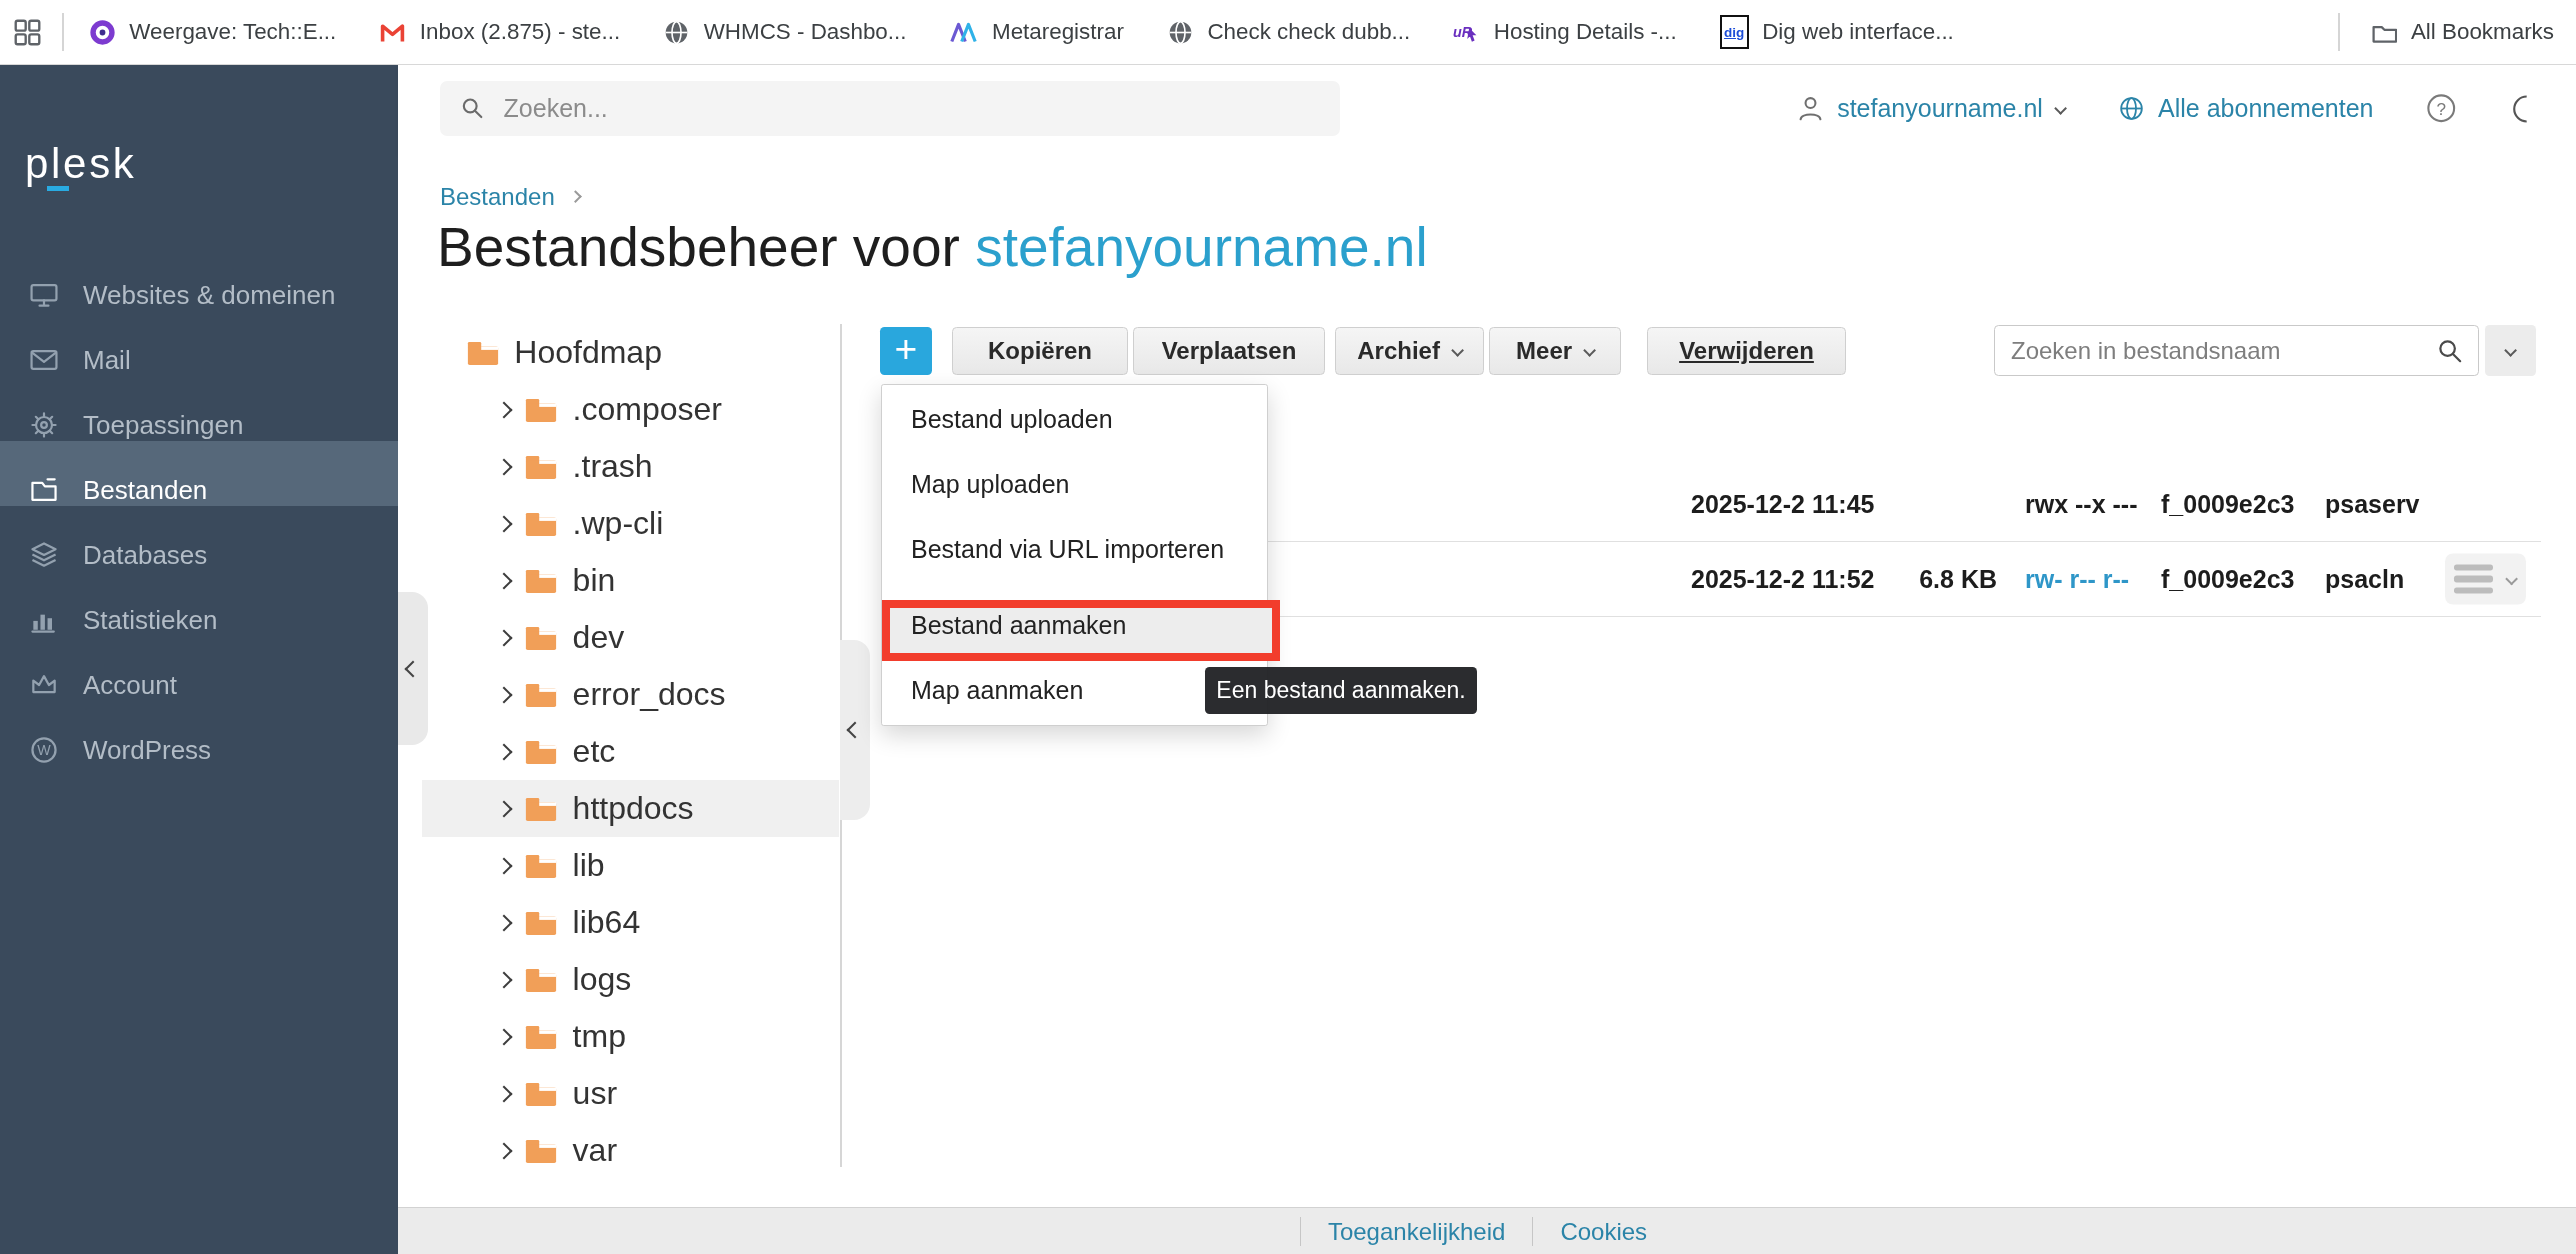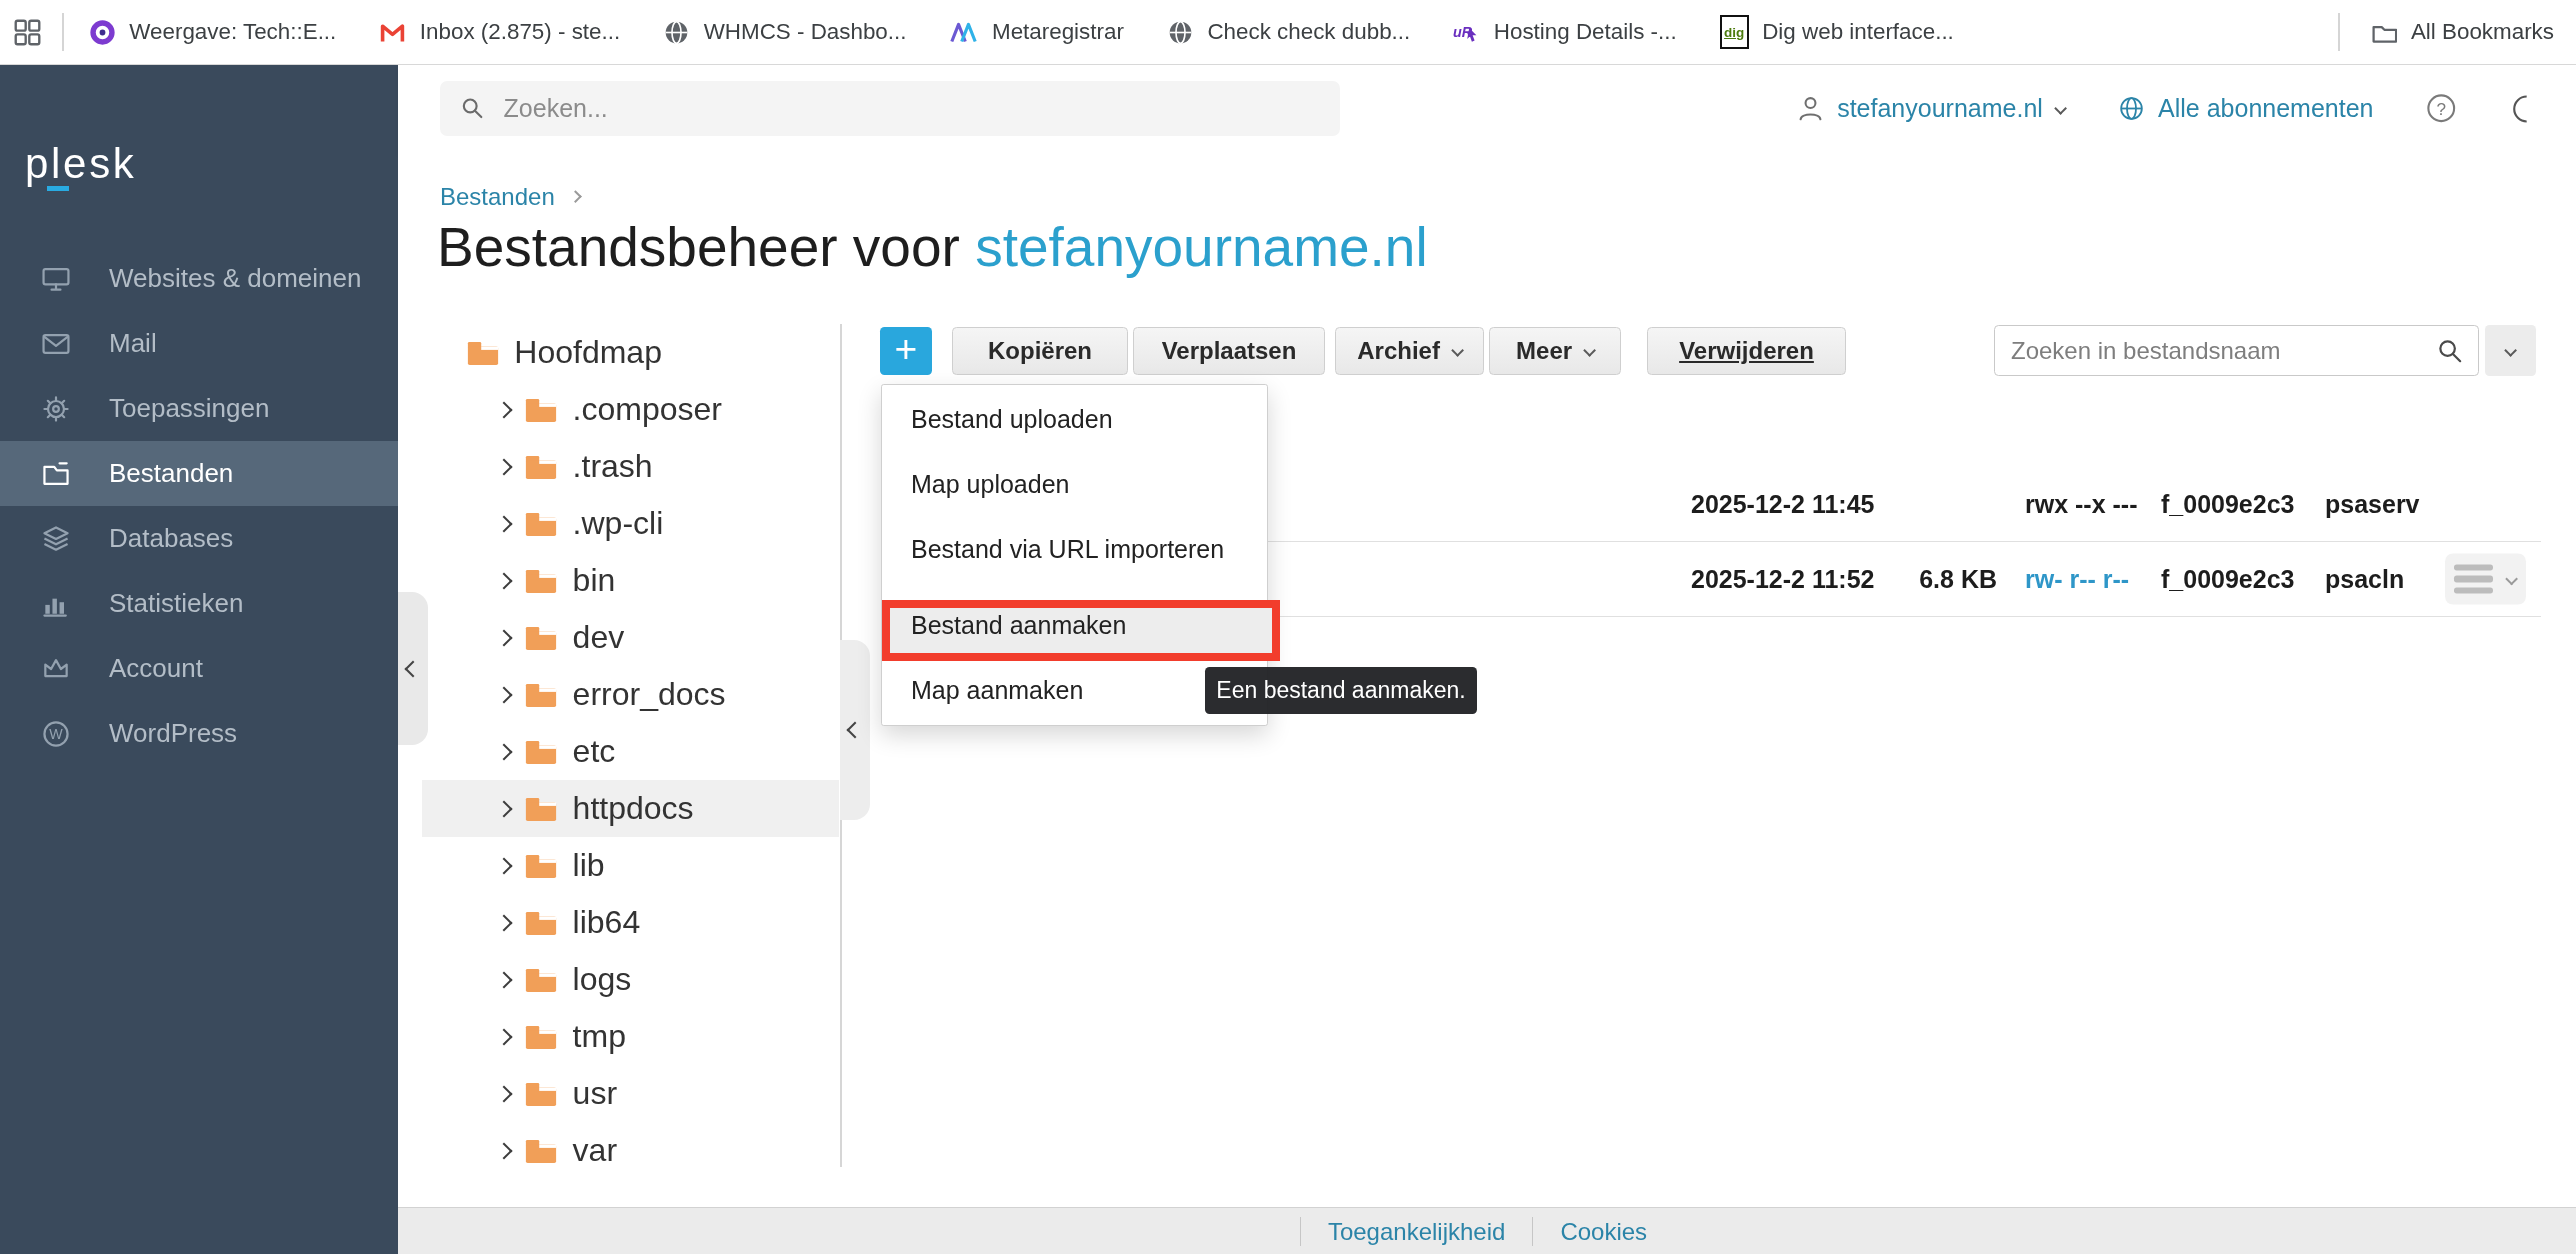--- a/index.html
+++ b/index.html
@@ -9,36 +9,36 @@
 
   
   .browser-bar{position:absolute;left:0;top:0;width:2576px;height:65px;background:#fff;
     border-bottom:0.9px solid #d8d8d8;display:flex;align-items:center;padding:0 13px;
     box-sizing:border-box;font-size:22.4px;color:#3c4043;}
   .bb-sep{width:1.8px;height:38px;background:#d5d5d5;margin:0 25px 0 20px;flex:none;}
   .bookmark{display:flex;align-items:center;gap:13.5px;margin-right:43px;white-space:nowrap;flex:none;cursor:pointer;}
   .bb-right{margin-left:auto;display:flex;align-items:center;flex:none;}
   .bb-right .bb-sep{margin:0 30.5px;}
   .dig-box{width:29px;height:34px;border:2.7px solid #111;background:#fff;display:flex;align-items:center;
-    justify-content:center;font-size:13.5px;font-weight:bold;color:#4d7c0f;text-decoration:underline;box-sizing:border-box;}
+    justify-content:center;font-size:13.5px;font-weight:bold;color:#1d4ed8;text-decoration:underline;box-sizing:border-box;}
 
   
   .chv{display:inline-block;width:10px;height:10px;border-right:2.7px solid #444;border-bottom:2.7px solid #444;flex:none;}
   .chv.right{transform:rotate(-45deg);}
   .chv.left{transform:rotate(135deg);}
   .chv.down{transform:rotate(45deg);}
   .chv.sm{width:7.2px;height:7.2px;border-width:2.2px;border-color:#5a5a5a;}
   .chv.grey{border-color:#9a9a9a;}
 
   
   .sidebar{position:absolute;left:0;top:65px;width:398px;height:1190px;background:#3a4a5c;}
   .logo{position:absolute;left:25px;top:75px;font-size:42px;color:#fff;letter-spacing:2.7px;}
   .logo-underline{position:absolute;left:47px;top:121px;width:22.4px;height:4.5px;background:#29abe2;}
   .nav{position:absolute;left:0;top:181px;width:398px;}
-  .nav-item{height:65px;display:flex;align-items:center;padding-left:40px;gap:37px;
+  .nav-item{height:65px;display:flex;align-items:flex-end;padding-left:28px;gap:23px;
     color:#b3bdc7;font-size:26px;cursor:pointer;}
   .nav-item svg{color:#93a1af;flex:none;}
   .nav-item.active{background:#56687a;color:#fff;}
   .nav-item.active svg{color:#fff;}
   .side-pill{position:absolute;left:398px;top:592px;width:30px;height:153px;background:#e9e9e9;
     border-radius:0 16px 16px 0;display:flex;align-items:center;justify-content:center;z-index:5;cursor:pointer;}
 
   
   .pheader{position:absolute;left:398px;top:65px;width:2178px;height:87px;background:#fff;
     border-bottom:1.8px solid #e9e9e9;box-shadow:0 2.7px 4.5px rgba(0,0,0,.05);}

